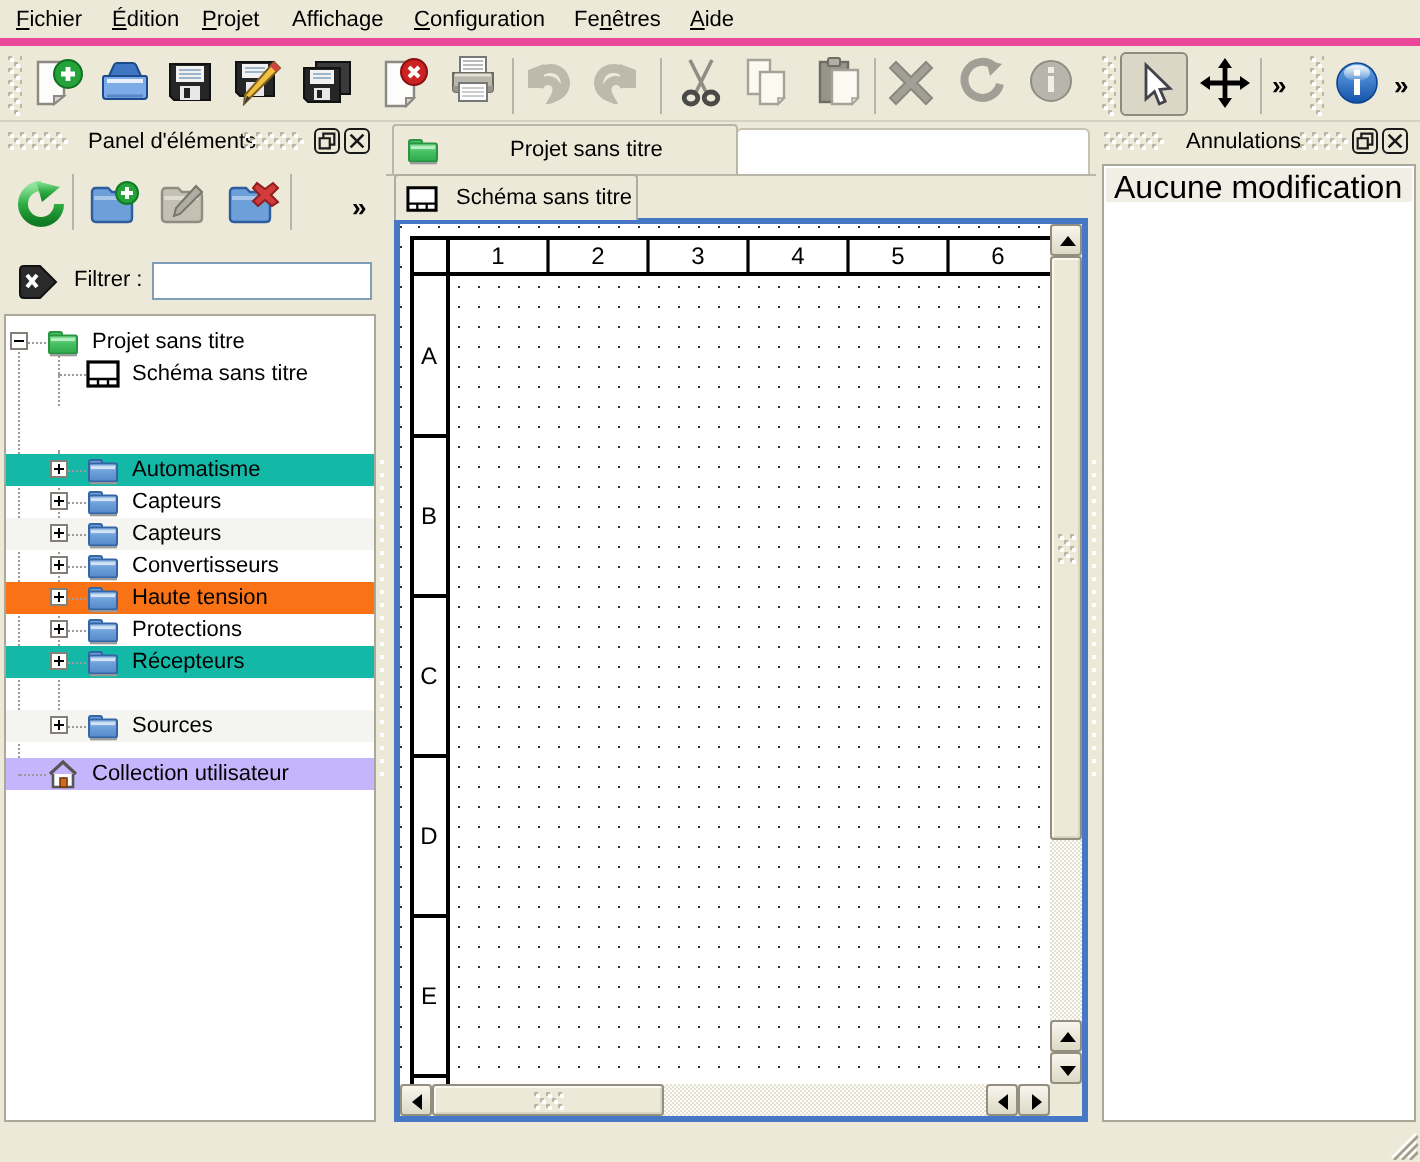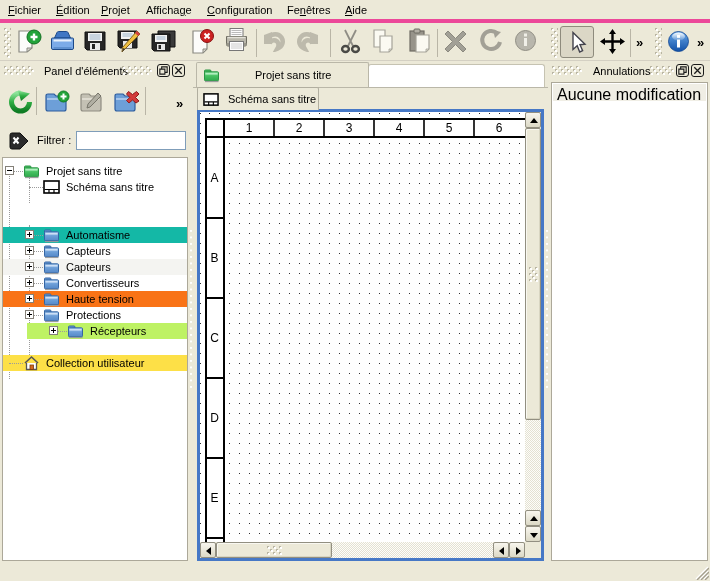--- a/index.html
+++ b/index.html
@@ -414,37 +414,37 @@
       <span class="lbl" style="left:63px;">Haute tension</span>
     </div>
     <div class="trow" style="top:149px;">
       <div class="bl h" style="left:26px; top:8px; width:14px;"></div>
       <div class="exp plus" style="left:22px;"></div>
       <svg class="ticn" style="left:40px;" width="17" height="16" viewBox="0 0 17 16">
           <use href="#i-folder"></use>
         </svg>
       <span class="lbl" style="left:63px;">Protections</span>
     </div>
-    <div class="trow" style="top:165px;background:#bef264;margin-left:24px;">
+    <div class="trow" style="top:165px;background:#14b8a6;">
       <div class="bl h" style="left:26px; top:8px; width:14px;"></div>
       <div class="exp plus" style="left:22px;"></div>
       <svg class="ticn" style="left:40px;" width="17" height="16" viewBox="0 0 17 16">
           <use href="#i-folder"></use>
         </svg>
       <span class="lbl" style="left:63px;">Récepteurs</span>
     </div>
     <div class="trow" style="top:197px;background:#f4f4f1;">
       <div class="bl h" style="left:26px; top:8px; width:14px;"></div>
       <div class="exp plus" style="left:22px;"></div>
       <svg class="ticn" style="left:40px;" width="17" height="16" viewBox="0 0 17 16">
           <use href="#i-folder"></use>
         </svg>
       <span class="lbl" style="left:63px;">Sources</span>
     </div>
-    <div class="trow" style="top:197px;background:#fde047;">
+    <div class="trow" style="top:221px;background:#c4b5fd;">
       <div class="bl h" style="left:6px; top:8px; width:14px;"></div>
       <svg class="ticn" style="left:20px;" width="17" height="16" viewBox="0 0 17 16">
           <use href="#i-house"></use>
         </svg>
       <span class="lbl" style="left:43px;">Collection utilisateur</span>
     </div>
   </div>
 
   <div id="ptab-empty"></div>
   <div id="ptab">

